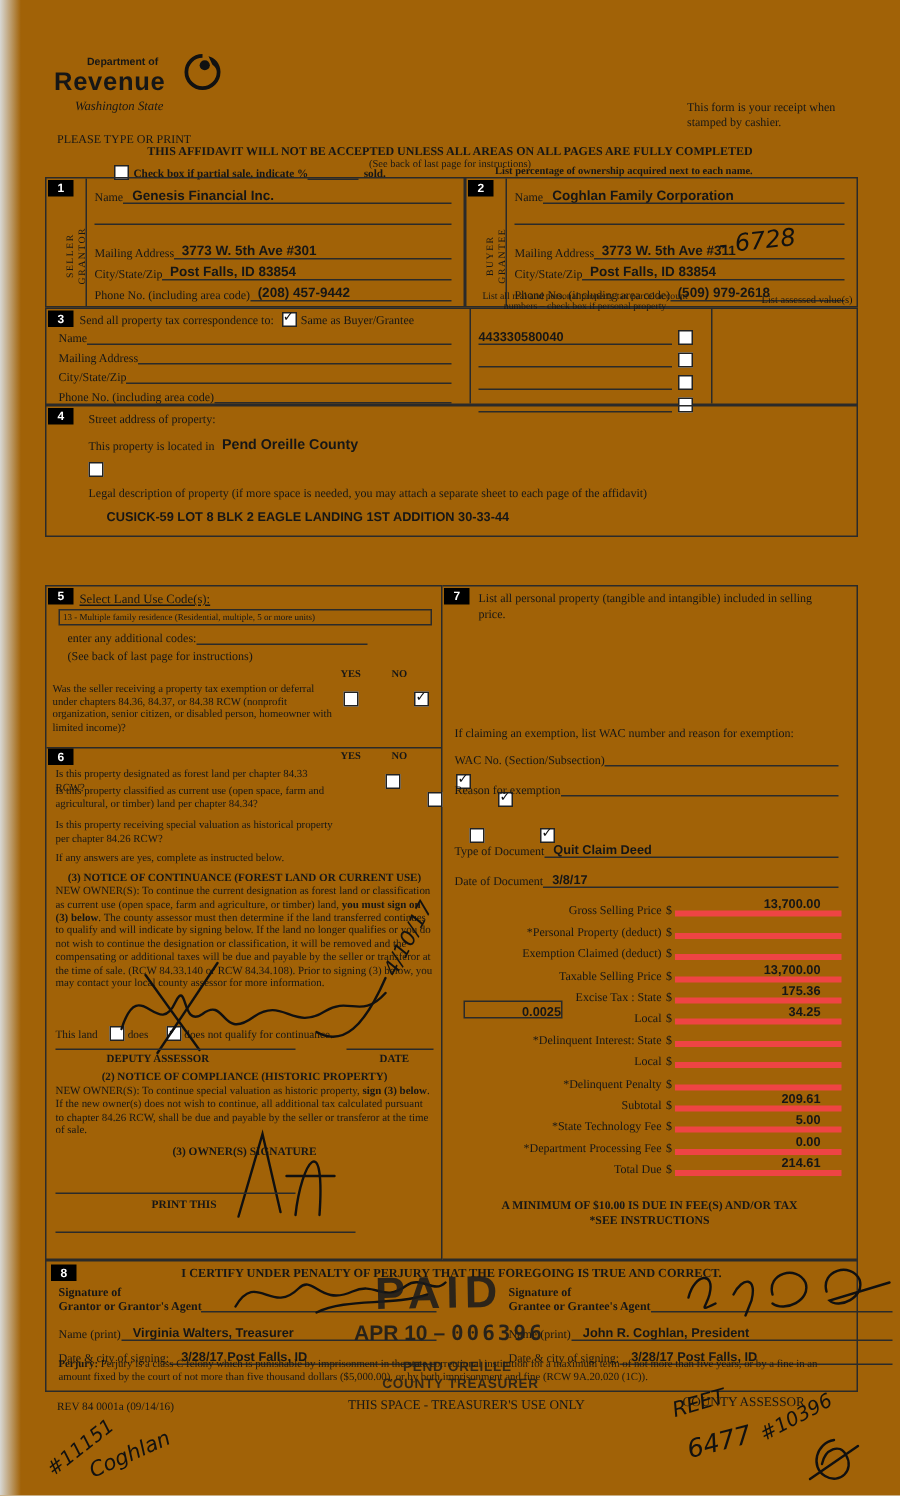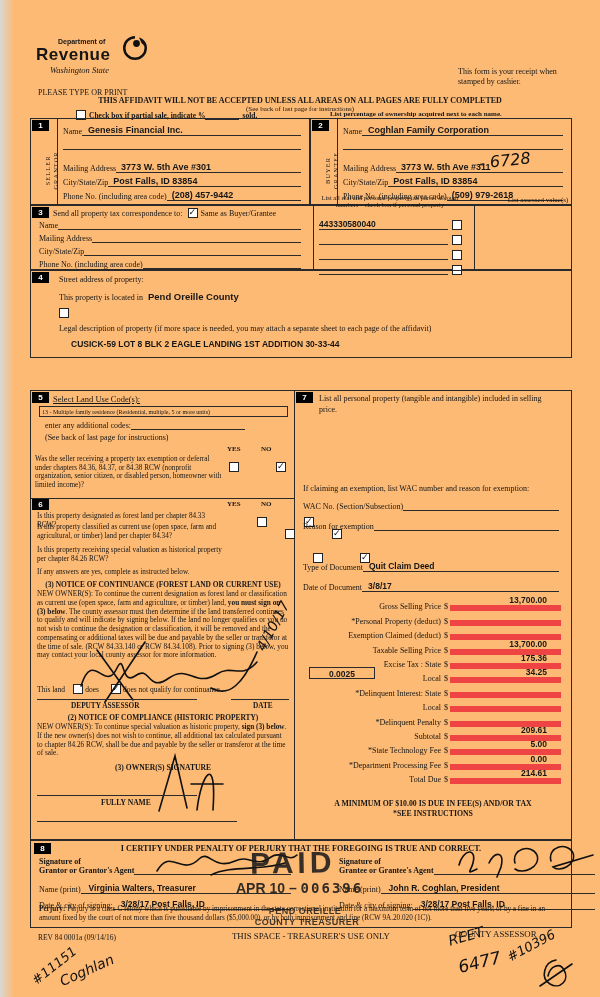--- a/index.html
+++ b/index.html
@@ -1,16 +1,16 @@
 <!DOCTYPE html>
 <html><head>
 <meta charset="utf-8">
 <style>
   html,body{margin:0;padding:0;background:#e9e9e7;}
-  .page{position:relative;width:600px;height:997px;background:#fdba74;color:#161616;
+  .page{position:relative;width:600px;height:997px;background:#a16207;color:#161616;
         font-family:"Liberation Serif",serif;overflow:hidden;margin:0 auto;}
   .page::before{content:"";position:absolute;left:0;top:0;bottom:0;width:14px;
         background:linear-gradient(90deg,#d8d8d4,rgba(255,255,255,0));pointer-events:none;}
   .abs{position:absolute;}
   .b{font-weight:bold;}
   .ctr{text-align:center;}
   .lab{font-size:8px;}
   .small{font-size:7px;}
   .fill{font-family:"Liberation Sans",sans-serif;font-weight:700;font-size:9px;}
   .uline{border-bottom:1px solid #2a2a2a;}
@@ -23,21 +23,21 @@
       position:relative;vertical-align:-1px;flex:none;}
   .cb.checked::after{content:"\2713";position:absolute;left:0px;top:-2px;font-size:9px;
       font-family:"DejaVu Sans",sans-serif;color:#111;}
   .vlab{position:absolute;left:-23px;top:50%;transform:rotate(-90deg);transform-origin:center;
       font-size:6.5px;letter-spacing:1px;text-align:center;width:60px;line-height:1.3;}
   .sideHold{position:absolute;left:14px;top:0;bottom:0;width:12px;border-right:1px solid #2a2a2a;}
   .yn{font-size:7px;font-weight:bold;}
   .mrow{display:flex;align-items:flex-end;height:14.4px;font-size:8px;}
   .mlab{width:138px;text-align:right;white-space:nowrap;}
   .mdollar{padding:0 2px 0 3px;}
-  .mline{flex:1;border-bottom:6px solid #ef4444;text-align:right;}
+  .mline{flex:1;border-bottom:4px solid #ef4444;text-align:right;}
   .mval{font-family:"Liberation Sans",sans-serif;font-weight:700;font-size:8.5px;padding-right:14px;}
   .hand{font-family:"DejaVu Sans",sans-serif;font-style:italic;color:#111;}
   .stamp{font-family:"Liberation Sans",sans-serif;font-weight:bold;color:#1c1c1c;}
   .sigsvg path{fill:none;stroke:#101010;stroke-width:1.6;stroke-linecap:round;}
   p{margin:0;}
 </style>
 </head>
 <body>
 
 <div class="page">
@@ -254,21 +254,21 @@
     <div class="abs b" style="left:222px;top:310px;font-size:7.3px;">DATE</div>
 
     <div class="abs ctr b" style="left:2px;top:322px;width:260px;font-size:7.4px;">(2) NOTICE OF COMPLIANCE (HISTORIC PROPERTY)</div>
     <p class="abs" style="left:6px;top:332px;width:252px;font-size:7.3px;line-height:1.2;"><span>NEW OWNER(S): To continue special valuation as historic property, </span><b>sign (3) below</b><span>. If the new owner(s) does not wish to continue, all additional tax calculated pursuant to chapter 84.26 RCW, shall be due and payable by the seller or transferor at the time of sale.</span></p>
 
     <div class="abs ctr b" style="left:2px;top:372px;width:260px;font-size:7.6px;">(3)  OWNER(S) SIGNATURE</div>
     <svg class="abs sigsvg" style="left:120px;top:355px;" width="90" height="75" viewBox="0 0 90 75">
       <path d="M8 65 L24 10 L36 62 M46 64 C50 28 66 6 62 64 M40 38 L72 38"></path>
     </svg>
     <div class="abs" style="left:6px;top:404px;width:160px;border-top:1px solid #2a2a2a;"></div>
-    <div class="abs b" style="left:70px;top:407px;font-size:7.6px;">FULLY NAME</div>
+    <div class="abs b" style="left:70px;top:407px;font-size:7.6px;">PRINT THIS</div>
     <div class="abs" style="left:6px;top:430px;width:200px;border-top:1px solid #2a2a2a;"></div>
   </div>
 
   <div class="abs box" style="left:295px;top:390px;width:277px;height:450px;border-left:none;">
     <div class="num" style="left:1px;top:1px;">7</div>
     <p class="abs" style="left:24px;top:3px;width:240px;font-size:8px;line-height:1.35;">List all  personal property (tangible and intangible) included in selling price.</p>
 
     <div class="abs" style="left:8px;top:93px;font-size:8px;">If claiming an exemption, list WAC number and reason for exemption:</div>
     <div class="abs row lab" style="left:8px;top:111px;right:12px;">
       <span>WAC No. (Section/Subsection)</span>
@@ -349,21 +349,21 @@
           <span class="mdollar">$</span>
           <span class="mline"><span class="mval">0.00</span></span>
         </div>
       <div class="mrow">
           <span class="mlab">Total Due</span>
           <span class="mdollar">$</span>
           <span class="mline"><span class="mval">214.61</span></span>
         </div>
     </div>
 
-    <div class="abs box ctr fill" style="left:14px;top:276px;width:66px;height:12px;font-size:8.5px;line-height:12px;">0.0025</div>
+    <div class="abs box ctr fill" style="left:14px;top:276px;width:66px;height:12px;font-size:8.5px;line-height:12px;text-align:right;">0.0025</div>
 
     <div class="abs ctr b" style="left:8px;top:408px;right:8px;font-size:7.8px;">A MINIMUM OF $10.00 IS DUE IN FEE(S) AND/OR TAX</div>
     <div class="abs ctr b" style="left:8px;top:418px;right:8px;font-size:7.8px;">*SEE INSTRUCTIONS</div>
   </div>
 
   <div class="abs box" style="left:30px;top:840px;width:542px;height:88px;">
     <div class="num" style="left:3px;top:2px;">8</div>
     <div class="abs ctr b" style="left:30px;top:3px;right:30px;font-size:8.2px;">I CERTIFY UNDER PENALTY OF PERJURY THAT THE FOREGOING IS TRUE AND CORRECT.</div>
 
     <div class="abs" style="left:8px;top:16px;width:252px;">

